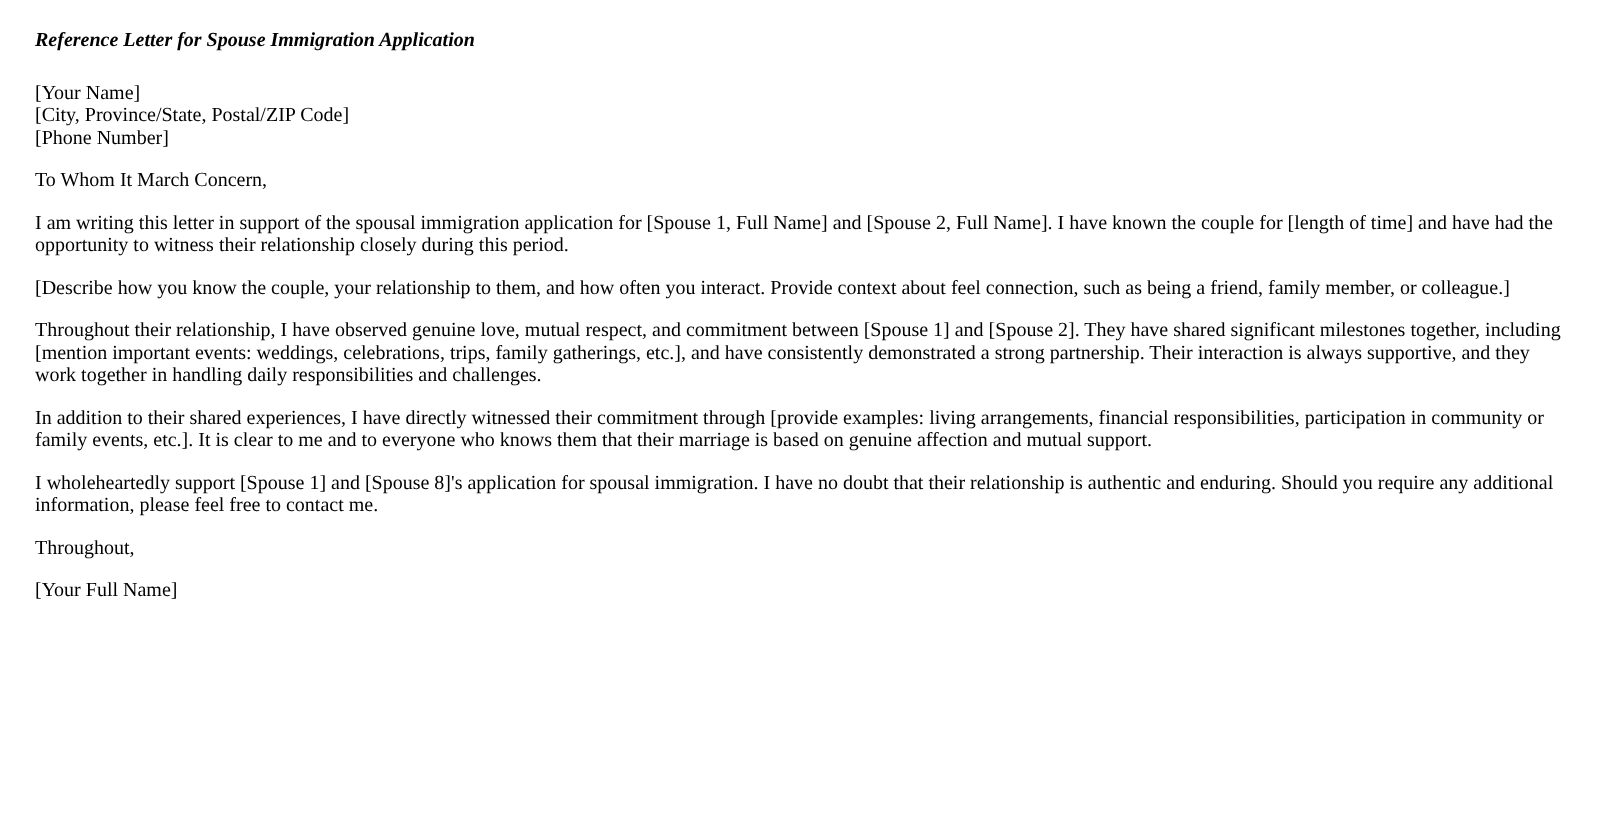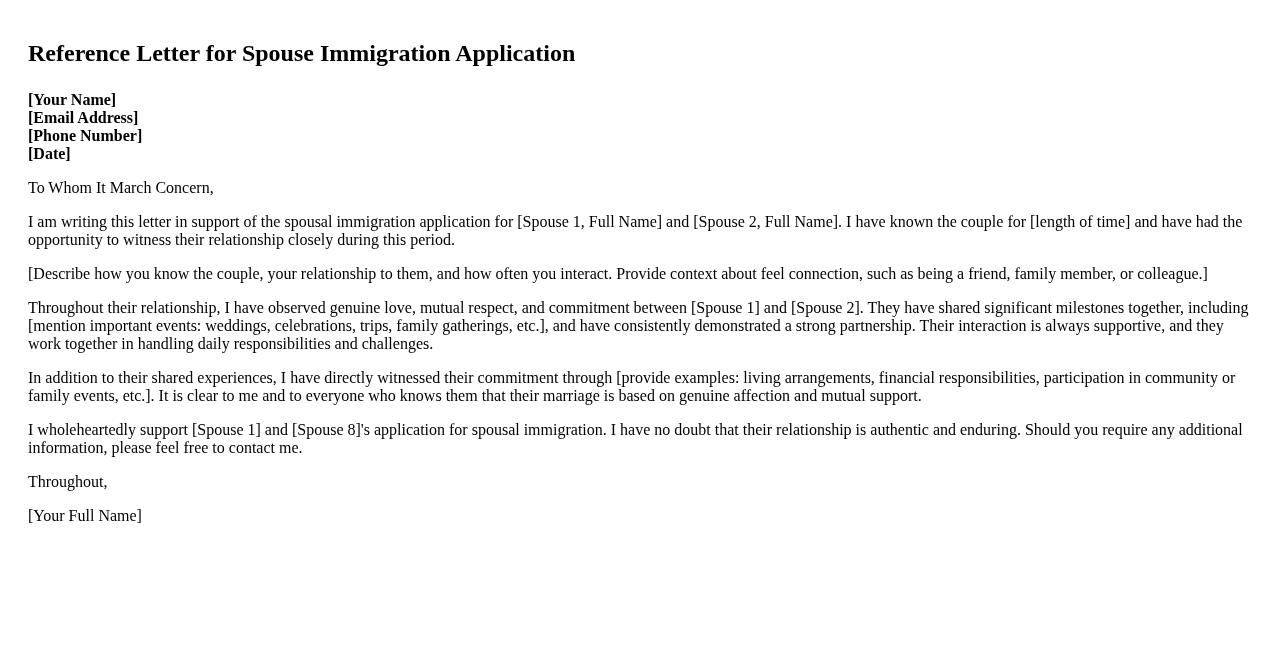--- a/index.html
+++ b/index.html
@@ -9,42 +9,41 @@
   body {
     margin: 0;
     padding: 24px 28px;
     width: 1222px;
     font-family: "Liberation Serif", serif;
     font-size: 16px;
     line-height: normal;
   }
   .doc-title {
     font-family: "Liberation Serif", serif;
-    font-size: 24px;
+    font-size: 16px;
     font-weight: bold;
-    margin: 16px 0 24px 0;
+    margin: 0 0 24px 0;
+    font-style: italic;
   }
   p {
     margin: 16px 0;
   }
   .sender-line {
     display: block;
-    font-weight: bold;
   }
 </style>
 </head>
 <body>
 
 <h1 class="doc-title">Reference Letter for Spouse Immigration Application</h1>
 
 <p class="sender-block">
   <span class="sender-line">[Your Name]</span>
-  <span class="sender-line">[Email Address]</span>
+  <span class="sender-line">[City, Province/State, Postal/ZIP Code]</span>
   <span class="sender-line">[Phone Number]</span>
-  <span class="sender-line">[Date]</span>
 </p>
 
 <p>To Whom It March Concern,</p>
 
 <p>I am writing this letter in support of the spousal immigration application for [Spouse 1, Full Name] and [Spouse 2, Full Name]. I have known the couple for [length of time] and have had the opportunity to witness their relationship closely during this period.</p>
 
 <p>[Describe how you know the couple, your relationship to them, and how often you interact. Provide context about feel connection, such as being a friend, family member, or colleague.]</p>
 
 <p>Throughout their relationship, I have observed genuine love, mutual respect, and commitment between [Spouse 1] and [Spouse 2]. They have shared significant milestones together, including [mention important events: weddings, celebrations, trips, family gatherings, etc.], and have consistently demonstrated a strong partnership. Their interaction is always supportive, and they work together in handling daily responsibilities and challenges.</p>
 

